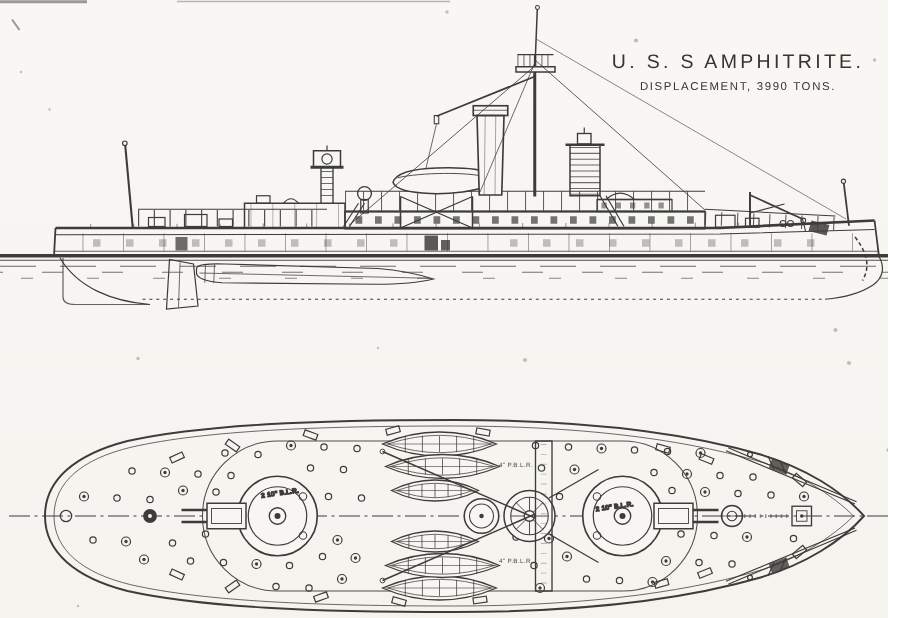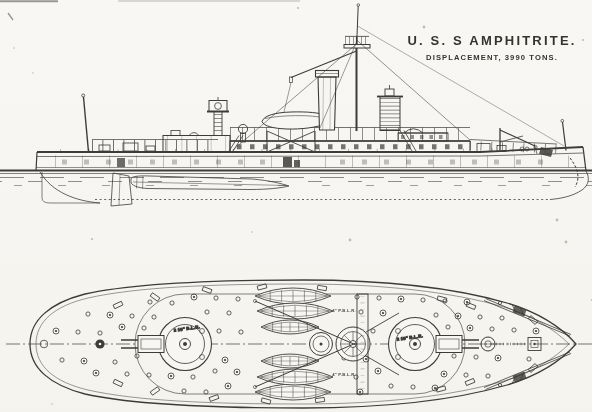--- a/index.html
+++ b/index.html
@@ -3,21 +3,20 @@
 <meta charset="utf-8">
 <style>
   html,body{margin:0;padding:0;}
   #page{
     position:relative;
     width:592px;height:412px;
     background:#f7f6f2;
     background-image:linear-gradient(180deg,#f8f7f3 0%,#f6f5f1 55%,#f4f3ee 100%);
     overflow:hidden;
     font-family:"Liberation Sans", sans-serif;
-    font-weight:bold;
   }
   svg{display:block;}
   .ink{stroke:#3d3c39;fill:none;}
   text{fill:#35342f;font-family:"Liberation Sans", sans-serif;}
   .title-text{font-size:13px;letter-spacing:2.2px;}
   .subtitle-text{font-size:7.6px;letter-spacing:1.1px;}
   .tiny-label{font-size:4.2px;letter-spacing:.25px;fill:#4a4944;}
 </style>
 </head>
 <body>

